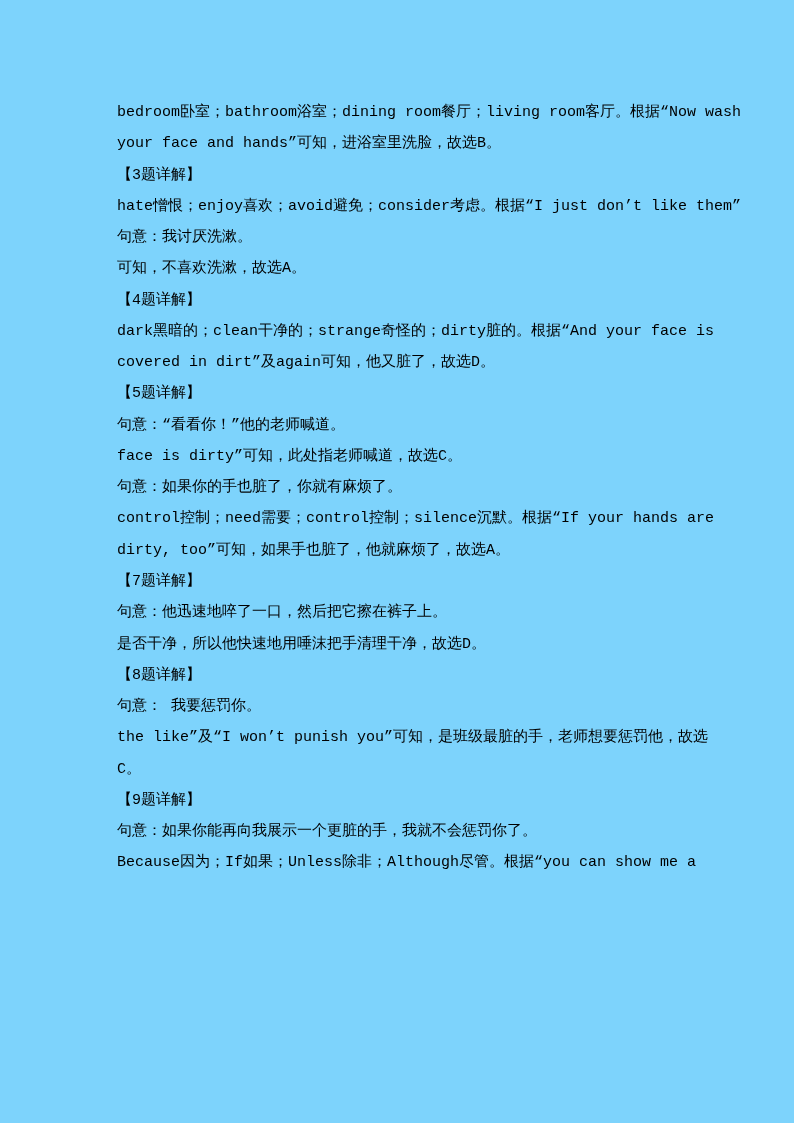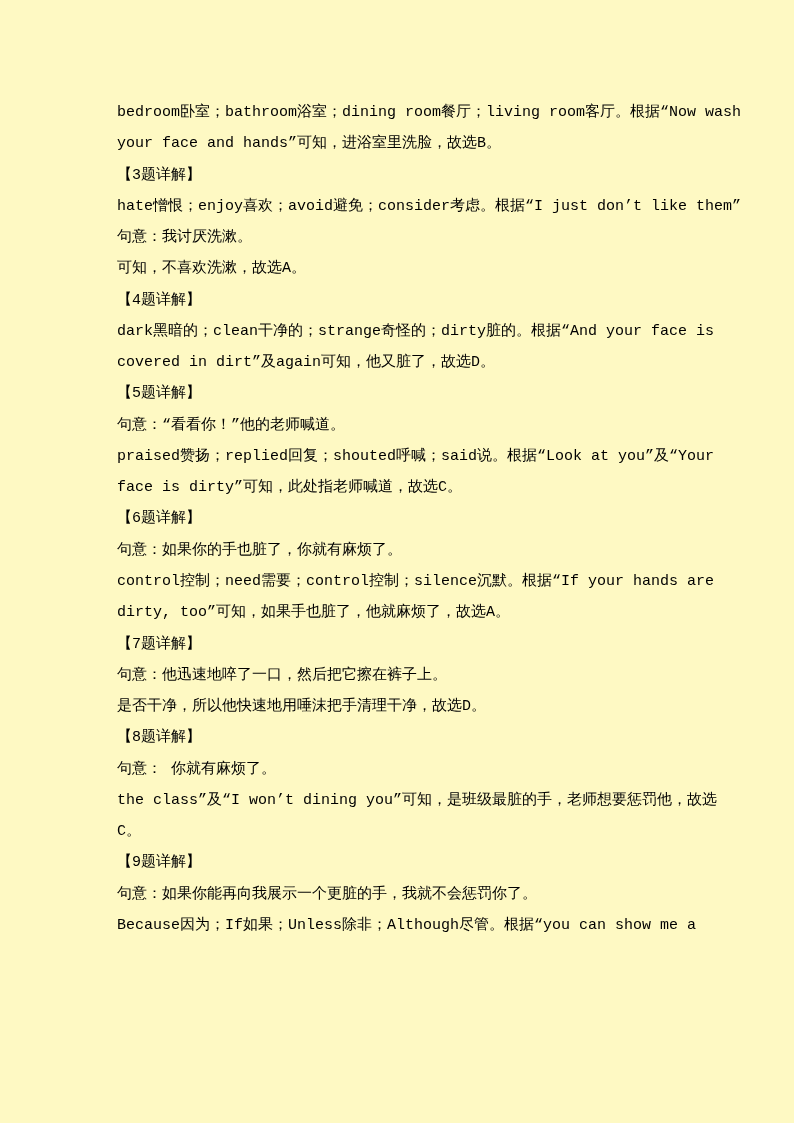--- a/index.html
+++ b/index.html
@@ -8,21 +8,21 @@
   }
   body {
     width: 794px;
     height: 1123px;
     background: #ffffff;
   }
   .page {
     position: relative;
     width: 794px;
     height: 1123px;
-    background: #fef9c3;
+    background: #7dd3fc;
     overflow: hidden;
     font-family: "Liberation Mono", "DejaVu Sans Mono", monospace;
     color: #000000;
   }
   .content {
     position: absolute;
     left: 117px;
     top: 97px;
     width: 560px;
   }
@@ -46,30 +46,28 @@
       <div class="line">your face and hands”可知，进浴室里洗脸，故选B。</div>
       <div class="line heading">【3题详解】</div>
       <div class="line">hate憎恨；enjoy喜欢；avoid避免；consider考虑。根据“I just don’t like them”</div>
       <div class="line">句意：我讨厌洗漱。</div>
       <div class="line">可知，不喜欢洗漱，故选A。</div>
       <div class="line heading">【4题详解】</div>
       <div class="line">dark黑暗的；clean干净的；strange奇怪的；dirty脏的。根据“And your face is</div>
       <div class="line">covered in dirt”及again可知，他又脏了，故选D。</div>
       <div class="line heading">【5题详解】</div>
       <div class="line">句意：“看看你！”他的老师喊道。</div>
-      <div class="line">praised赞扬；replied回复；shouted呼喊；said说。根据“Look at you”及“Your</div>
       <div class="line">face is dirty”可知，此处指老师喊道，故选C。</div>
-      <div class="line heading">【6题详解】</div>
       <div class="line">句意：如果你的手也脏了，你就有麻烦了。</div>
       <div class="line">control控制；need需要；control控制；silence沉默。根据“If your hands are</div>
       <div class="line">dirty, too”可知，如果手也脏了，他就麻烦了，故选A。</div>
       <div class="line heading">【7题详解】</div>
       <div class="line">句意：他迅速地啐了一口，然后把它擦在裤子上。</div>
       <div class="line">是否干净，所以他快速地用唾沫把手清理干净，故选D。</div>
       <div class="line heading">【8题详解】</div>
-      <div class="line">句意： 你就有麻烦了。</div>
-      <div class="line">the class”及“I won’t dining you”可知，是班级最脏的手，老师想要惩罚他，故选</div>
+      <div class="line">句意： 我要惩罚你。</div>
+      <div class="line">the like”及“I won’t punish you”可知，是班级最脏的手，老师想要惩罚他，故选</div>
       <div class="line">C。</div>
       <div class="line heading">【9题详解】</div>
       <div class="line">句意：如果你能再向我展示一个更脏的手，我就不会惩罚你了。</div>
       <div class="line">Because因为；If如果；Unless除非；Although尽管。根据“you can show me a</div>
     </div>
 </div>
 
 </body></html>

